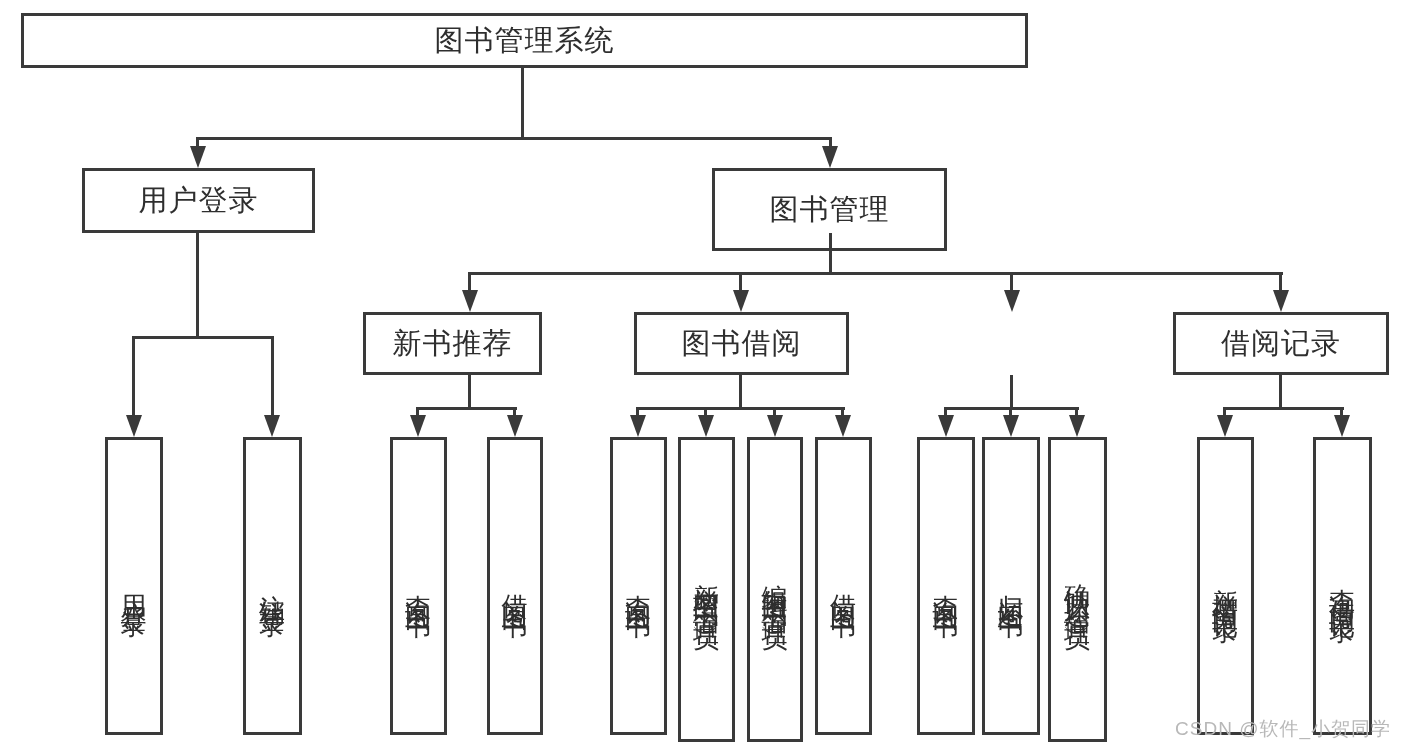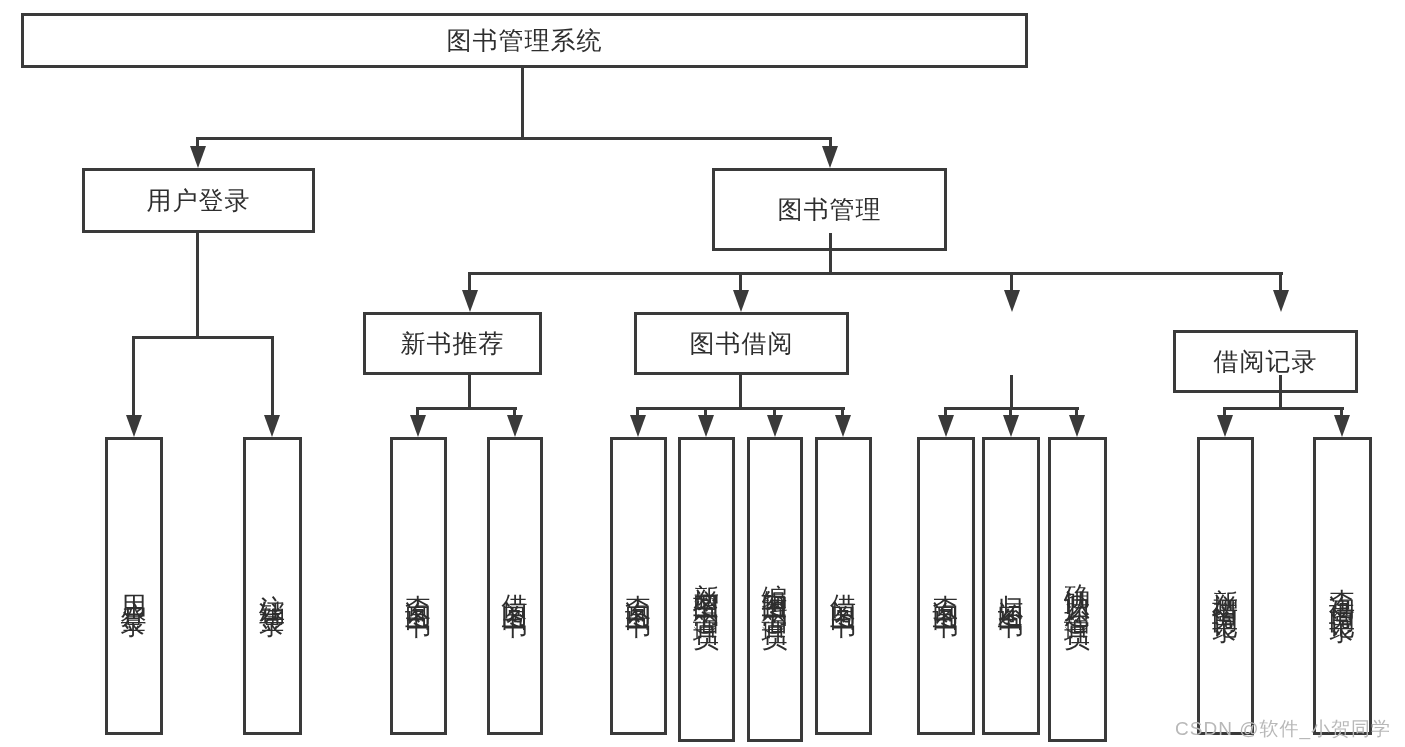--- a/index.html
+++ b/index.html
@@ -20,21 +20,21 @@
     position:absolute;
     box-sizing:border-box;
     border:3px solid var(--line);
     background:#fff;
     display:flex;
     align-items:center;
     justify-content:center;
     color:var(--text);
   }
   .box.h span{
-    font-size:25px;
+    font-size:29px;
     letter-spacing:1px;
     white-space:nowrap;
   }
   .box.v span{
     writing-mode:vertical-rl;
     text-orientation:mixed;
     font-size:26px;
     letter-spacing:6px;
     line-height:1;
   }
@@ -98,21 +98,21 @@
   <div class="arrow" style="left:1004px;top:290px"></div>
   <div class="vline" style="left:1279px;top:272px;height:20px"></div>
   <div class="arrow" style="left:1273px;top:290px"></div>
 
   <div class="box h" style="left:363px;top:312px;width:179px;height:63px">
     <span>新书推荐</span>
   </div>
   <div class="box h" style="left:634px;top:312px;width:215px;height:63px">
     <span>图书借阅</span>
   </div>
-  <div class="box h" style="left:1173px;top:330px;width:185px;height:63px">
+  <div class="box h" style="left:1173px;top:312px;width:216px;height:63px">
     <span>借阅记录</span>
   </div>
 
   <div class="vline" style="left:468px;top:375px;height:34px"></div>
   <div class="hline" style="left:416px;top:407px;width:101px"></div>
   <div class="vline" style="left:416px;top:407px;height:10px"></div>
   <div class="arrow" style="left:410px;top:415px"></div>
   <div class="vline" style="left:513px;top:407px;height:10px"></div>
   <div class="arrow" style="left:507px;top:415px"></div>
 

